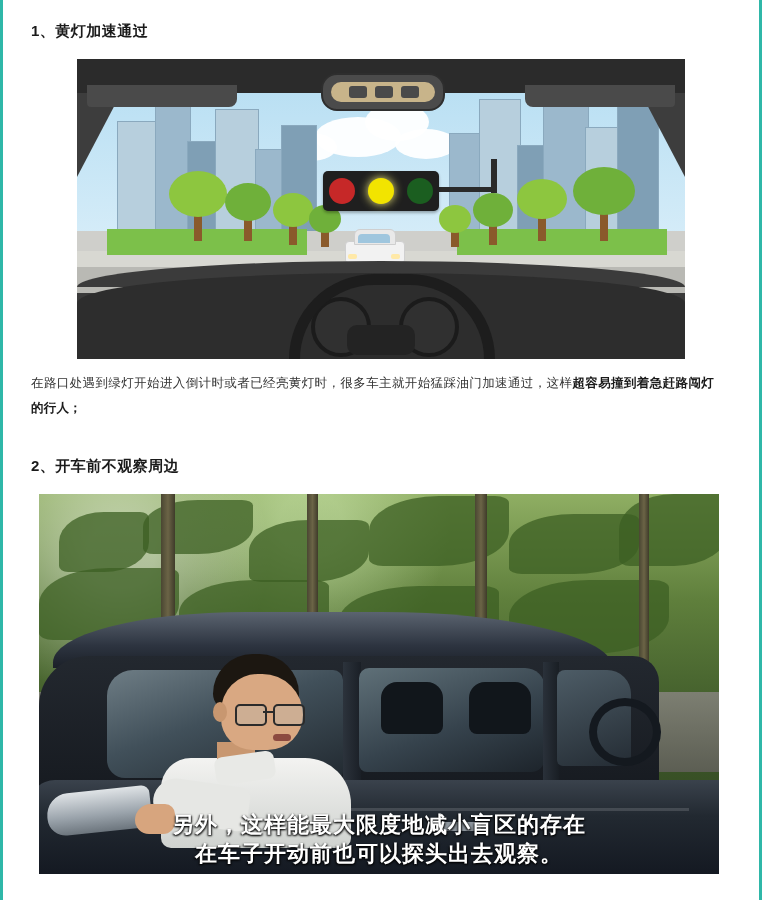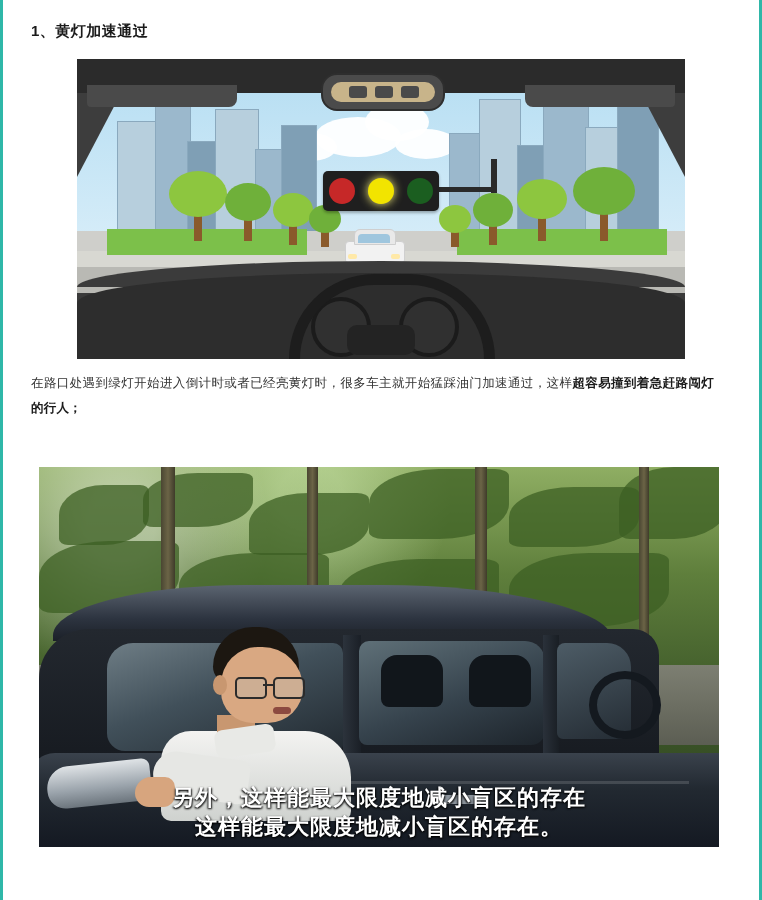--- a/index.html
+++ b/index.html
@@ -504,20 +504,21 @@
         </div>
       </div>
     </div>
 
     <p class="para">
       <span>在路口处遇到绿灯开始进入倒计时或者已经亮黄灯时，很多车主就开始猛踩油门加速通过，这样</span><b>超容易撞到着急赶路闯灯的行人；</b>
     </p>
 
     <div class="spacer-28"></div>
 
+    <h3 class="section-heading">2、开车前不观察周边</h3>
 
     <div class="fig">
       <div class="illus2">
         <div class="i2-bg"></div>
 
         <div class="i2-leaf" style="left:20px; top:18px; width:90px; height:60px;"></div>
         <div class="i2-leaf" style="left:104px; top:6px; width:110px; height:54px;"></div>
         <div class="i2-leaf" style="left:210px; top:26px; width:120px; height:62px;"></div>
         <div class="i2-leaf" style="left:330px; top:2px; width:140px; height:70px;"></div>
         <div class="i2-leaf" style="left:470px; top:20px; width:130px; height:60px;"></div>
@@ -563,19 +564,19 @@
           <div class="i2-glasses">
             <div class="lens l"></div>
             <div class="lens r"></div>
             <div class="bridge"></div>
           </div>
           <div class="i2-mouth"></div>
         </div>
 
         <div class="i2-subs">
           <div>另外，这样能最大限度地减小盲区的存在</div>
-          <div>这样能最大限度地减小盲区的存在。</div>
+          <div>在车子开动前也可以探头出去观察。</div>
         </div>
       </div>
     </div>
 
   </div>
 </div>
 
 </body></html>

